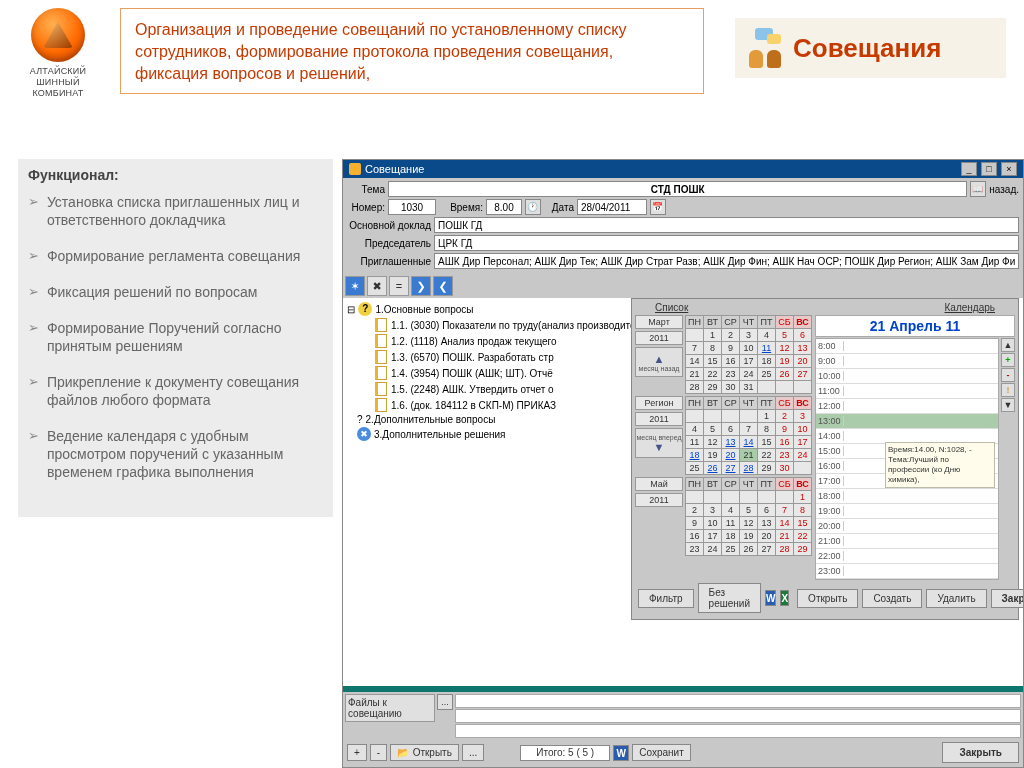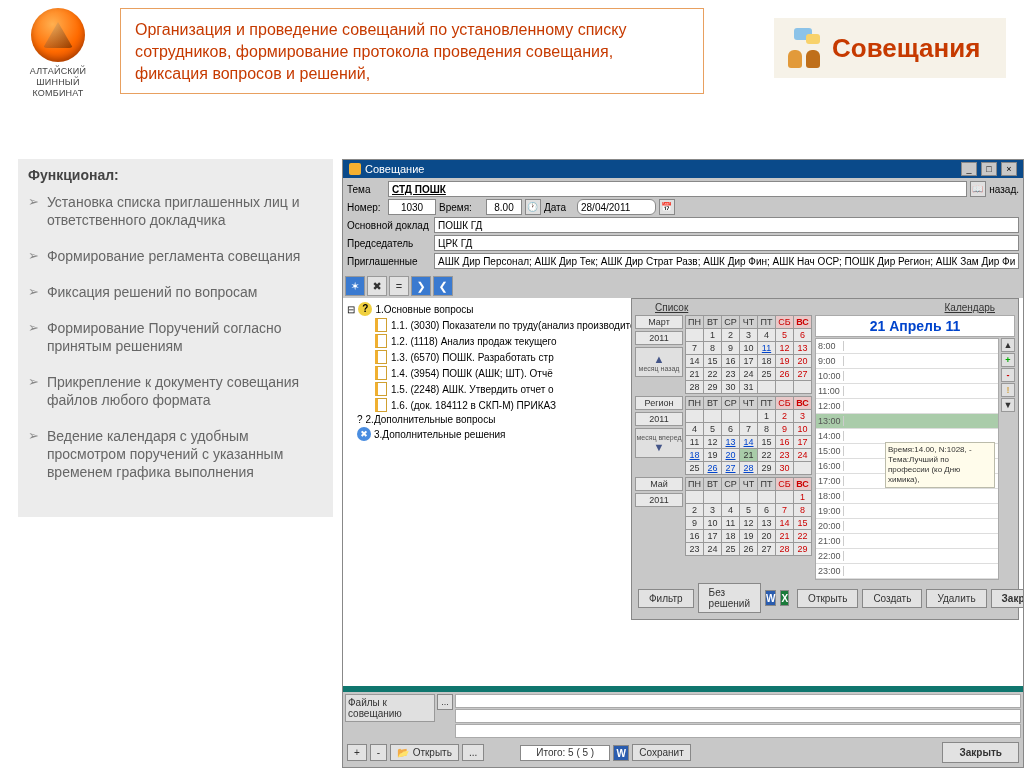--- a/index.html
+++ b/index.html
@@ -7,21 +7,21 @@
 .page{position:relative;width:100%;height:100%}
 
 
 .logo{position:absolute;left:18px;top:8px;width:80px;text-align:center}
 .logo-circle{width:54px;height:54px;margin:0 auto;border-radius:50%;background:radial-gradient(circle at 40% 30%,#ffb050 0%,#ff6a00 55%,#c43d00 100%);position:relative;box-shadow:inset 0 -3px 6px rgba(0,0,0,.25)}
 .logo-circle::after{content:"";position:absolute;left:12px;top:14px;width:30px;height:26px;background:linear-gradient(135deg,#fff2 0%,#0006 100%);clip-path:polygon(50% 0,100% 100%,0 100%);border-radius:4px}
 .logo-text{font-size:9px;line-height:11px;color:#444;margin-top:4px;letter-spacing:.2px}
 
 .desc-box{position:absolute;left:120px;top:8px;width:584px;height:86px;border:1px solid #e8a060;padding:10px 14px;color:#c63a00;font-size:16px;line-height:22px}
 
-.title-box{position:absolute;right:18px;top:18px;width:232px;height:60px;background:#f6f2e8;display:flex;align-items:center;gap:8px;padding:0 10px}
+.title-box{position:absolute;right:18px;top:18px;width:271px;height:60px;background:#f6f2e8;display:flex;align-items:center;gap:8px;padding:0 10px}
 .title-box .people{width:40px;height:40px;position:relative}
 .title-box .bubble{position:absolute;left:10px;top:0;width:18px;height:12px;background:#8cc3e8;border-radius:3px}
 .title-box .bubble2{position:absolute;left:22px;top:6px;width:14px;height:10px;background:#f8d26b;border-radius:3px}
 .title-box .p1,.title-box .p2{position:absolute;bottom:0;width:14px;height:18px;background:#e29a3a;border-radius:6px 6px 3px 3px}
 .title-box .p1{left:4px}
 .title-box .p2{right:4px;background:#bf6f1a}
 .title-text{color:#c63a00;font-size:26px;font-weight:bold}
 
 
 .left-col{position:absolute;left:18px;top:159px;width:315px;background:#ececec;padding:8px 10px 18px}
@@ -32,21 +32,21 @@
 
 
 .app{position:absolute;left:342px;top:159px;right:0;bottom:0;background:#7dd3fc;border:1px solid #888;display:flex;flex-direction:column;overflow:hidden}
 .titlebar{background:#0a4a8a;color:#fff;font-size:11px;padding:2px 6px;display:flex;align-items:center;gap:4px}
 .titlebar-icon{width:12px;height:12px;background:#f5b030;border-radius:2px}
 .titlebar-spacer{flex:1}
 .winbtn{width:16px;height:14px;background:#c8c8c8;border:1px solid #888;font-size:9px;text-align:center;color:#000;line-height:12px}
 
 .form{background:#c8c8c8;padding:3px 4px;font-size:10px;color:#000}
 .row{display:flex;align-items:center;gap:3px;margin-bottom:2px}
-.lbl{text-align:left}
+.lbl{text-align:right}
 .fld{background:#fff;border:1px solid #888;padding:1px 3px;height:16px;font-size:10px}
 .smbtn{width:16px;height:16px;background:#e0e0e0;border:1px solid #888;display:inline-flex;align-items:center;justify-content:center;font-size:9px}
 
 .toolbar{display:flex;gap:2px;padding:2px;background:#c8c8c8}
 .tbtn{width:20px;height:20px;background:#e2e2e2;border:1px solid #999;display:flex;align-items:center;justify-content:center;font-size:11px}
 .tbtn.blue{background:#3a7ad0;color:#fff}
 
 .tree-area{flex:1;display:flex;background:#fff;position:relative;overflow:hidden}
 .tree{flex:1;padding:4px;font-size:10px;color:#000;overflow:hidden}
 .tree-root{display:flex;align-items:center;gap:3px;margin-bottom:2px}
@@ -158,32 +158,32 @@
     <span>Совещание</span>
     <div class="titlebar-spacer"></div>
     <div class="winbtn">_</div>
     <div class="winbtn">□</div>
     <div class="winbtn">×</div>
   </div>
 
   <div class="form">
     <div class="row">
       <span class="lbl" style="width:38px">Тема</span>
-      <input class="fld" style="flex: 1 1 0%; font-weight: bold; text-decoration: underline;" value="СТД ПОШК">
+      <input class="fld" style="flex: 1 1 0%; text-align: center; font-weight: bold;" value="СТД ПОШК">
       <span class="smbtn">📖</span>
       <span>назад.</span>
     </div>
     <div class="row">
       <span class="lbl" style="width:38px">Номер:</span>
       <input class="fld" style="width: 48px; text-align: center;" value="1030">
       <span class="lbl" style="width:44px">Время:</span>
       <input class="fld" style="width: 36px; text-align: center;" value="8.00">
       <span class="smbtn">🕐</span>
       <span class="lbl" style="width:30px">Дата</span>
-      <input class="fld" style="width: 79px; border-radius: 6px;" value="28/04/2011">
+      <input class="fld" style="width: 70px;" value="28/04/2011">
       <span class="smbtn">📅</span>
     </div>
     <div class="row">
       <span class="lbl" style="width:84px">Основной доклад</span>
       <input class="fld" style="flex: 1 1 0%;" value="ПОШК ГД">
     </div>
     <div class="row">
       <span class="lbl" style="width:84px">Председатель</span>
       <input class="fld" style="flex: 1 1 0%;" value="ЦРК ГД">
     </div>

